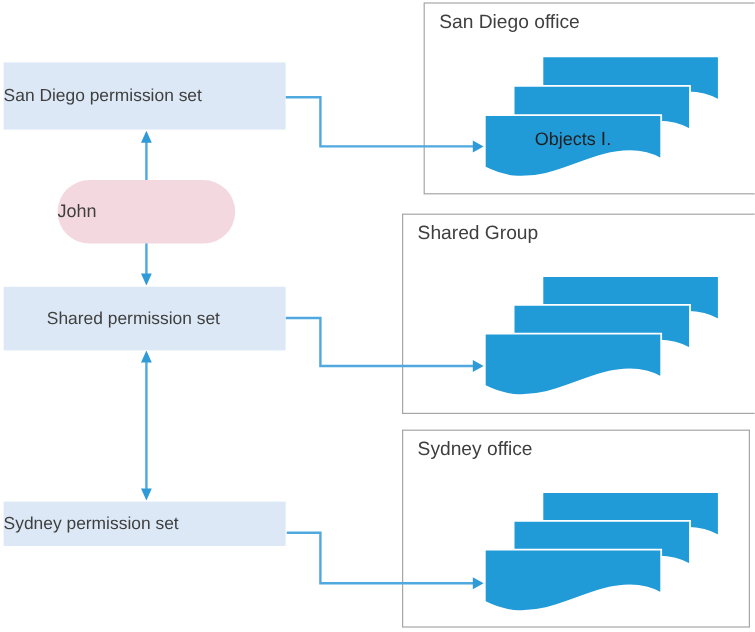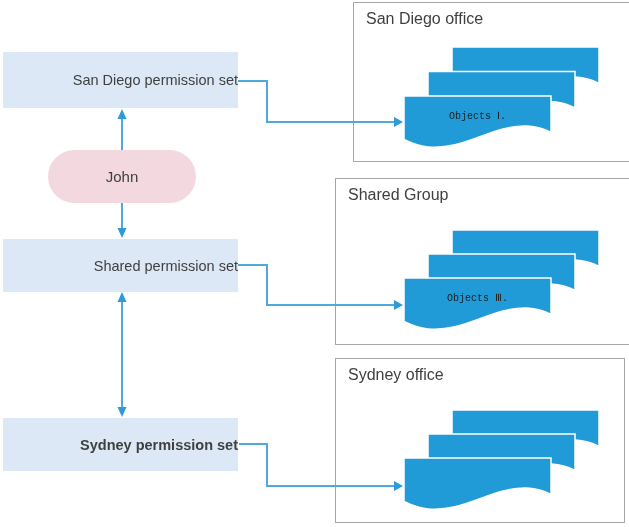--- a/index.html
+++ b/index.html
@@ -45,53 +45,51 @@
     left: 0;
     top: 0;
   }
   .pbox {
     position: absolute;
     left: 3px;
     width: 235px;
     background: var(--permission-fill);
     display: flex;
     align-items: center;
-    justify-content: flex-end;
+    justify-content: flex-start;
     box-sizing: border-box;
   }
   .pbox span {
     font-size: 14.5px;
     color: var(--label-text);
     white-space: nowrap;
   }
   .pill {
     position: absolute;
     left: 48px;
     width: 148px;
     background: var(--user-fill);
     border-radius: 27px;
     display: flex;
     align-items: center;
-    justify-content: center;
   }
   .pill span {
     font-size: 15px;
     color: var(--label-text);
   }
   .obj-label {
     position: absolute;
     width: 147px;
     height: 40px;
     display: flex;
     align-items: center;
     justify-content: center;
-    font-size: 10px;
+    font-size: 15px;
     color: var(--object-text);
     white-space: nowrap;
-    font-family: Liberation Mono, monospace;
   }
 </style>
 </head>
 <body>
 
 <div class="canvas">
 
   <div class="frame" style="left:353px; top:2px; width:281px; height:160px;">
     <div class="frame-title">San Diego office</div>
   </div>
@@ -167,24 +165,23 @@
         </g>
     </g>
   </svg>
 
   <div class="pbox" style="top:52px; height:56px;">
     <span>San Diego permission set</span>
   </div>
   <div class="pbox" style="top:239px; height:53px;padding-left:36px;">
     <span>Shared permission set</span>
   </div>
-  <div class="pbox" style="top:418px; height:53px;font-weight:bold;">
+  <div class="pbox" style="top:418px; height:37px;">
     <span>Sydney permission set</span>
   </div>
 
   <div class="pill" style="top:150px; height:53px;">
     <span>John</span>
   </div>
 
   <div class="obj-label" style="left:404px; top:96px;">Objects Ⅰ.</div>
-  <div class="obj-label" style="left:404px; top:278px;">Objects Ⅲ.</div>
 
 </div>
 
 </body></html>

